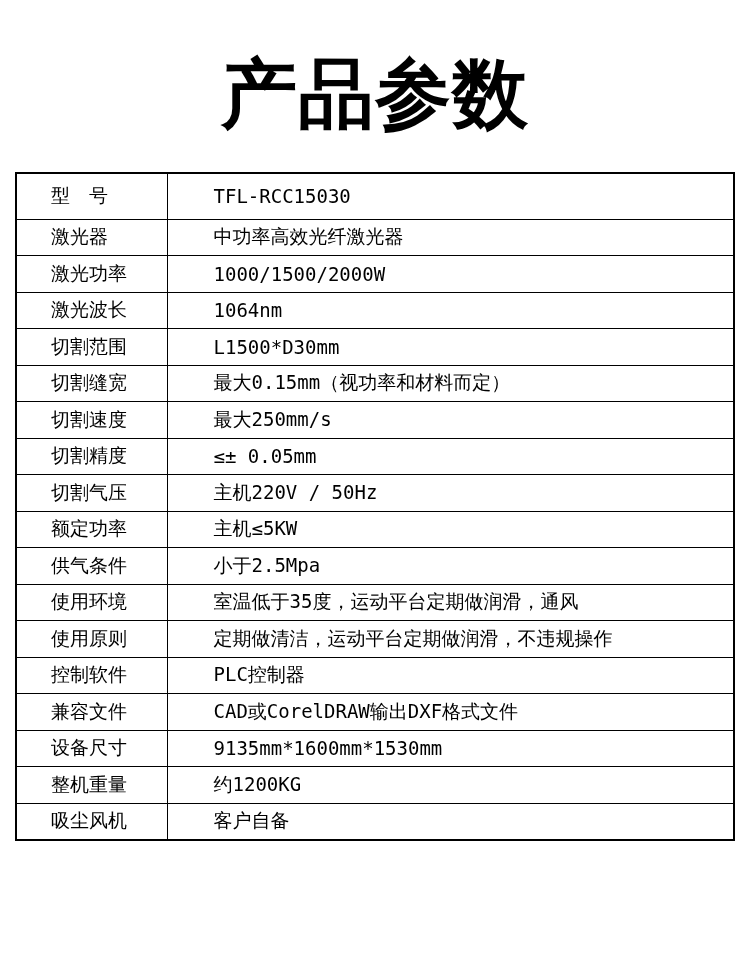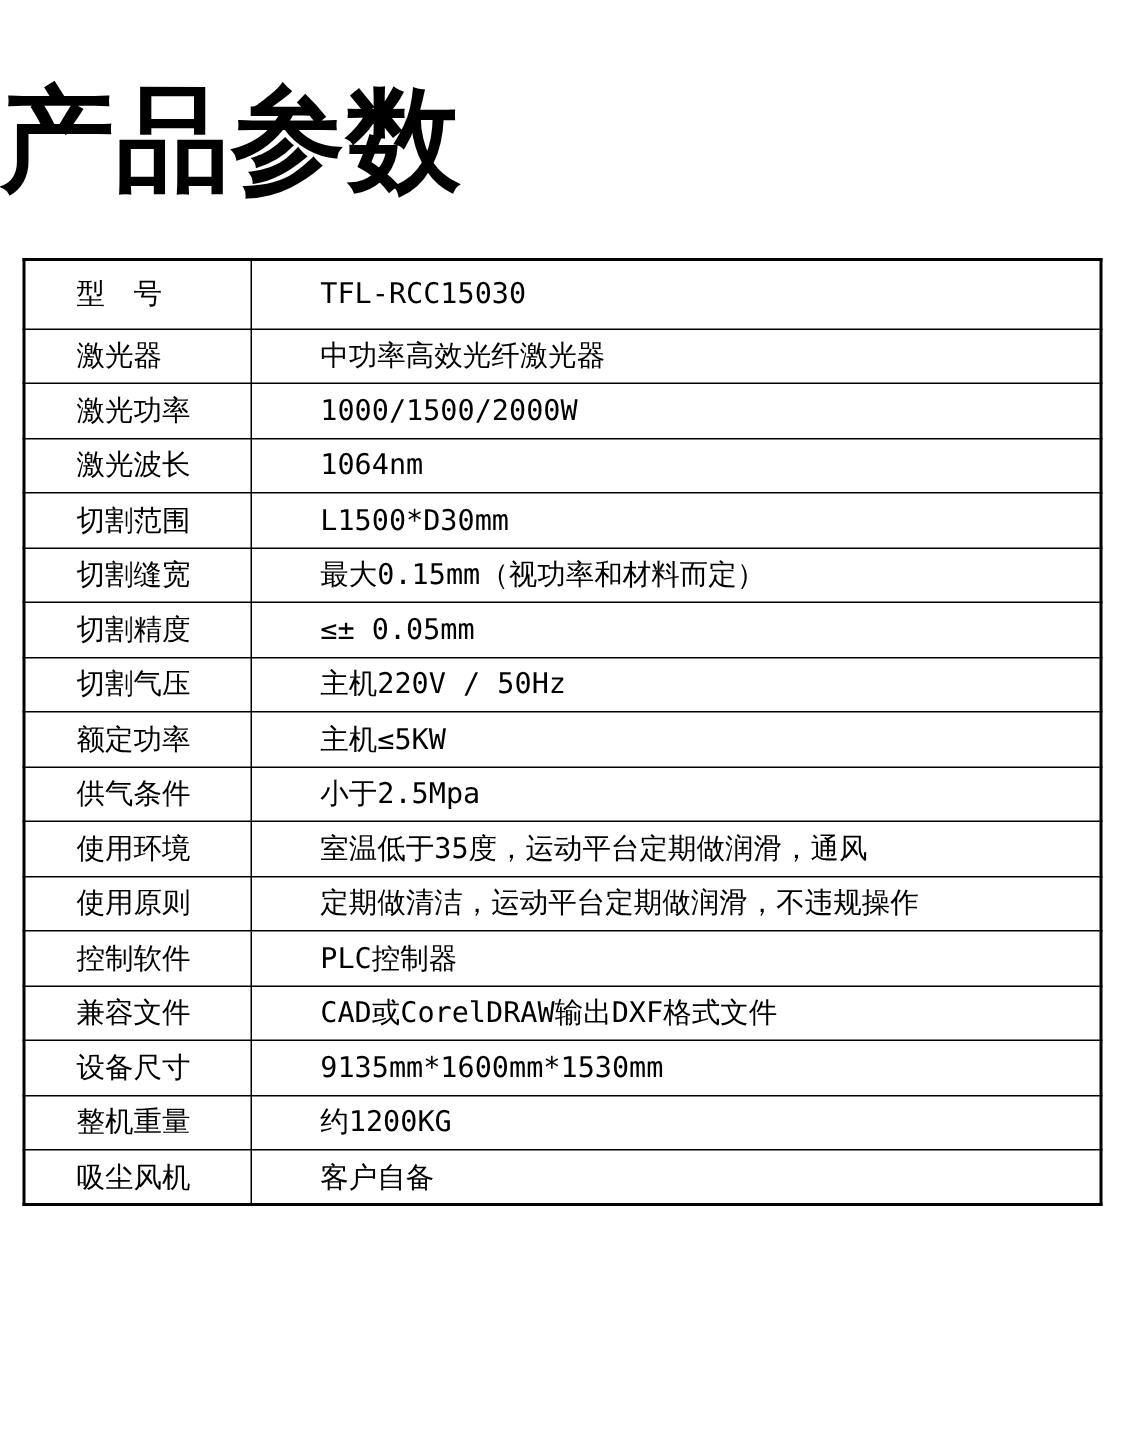--- a/index.html
+++ b/index.html
@@ -12,20 +12,21 @@
   .page {
     width: 750px;
     height: 964px;
     background: #ffffff;
     overflow: hidden;
   }
   .title {
     margin-top: 46px;
     height: 96px;
     line-height: 96px;
+    text-align: center;
     font-family: "Liberation Sans", "DejaVu Sans", sans-serif;
     font-size: 76px;
     font-weight: 900;
     letter-spacing: 1px;
     color: #000000;
   }
   table.spec {
     width: 720px;
     margin: 30px auto 0 auto;
     border-collapse: collapse;
@@ -77,20 +78,24 @@
       </tr>
       <tr>
         <td class="label">切割范围</td>
         <td class="value">L1500*D30mm</td>
       </tr>
       <tr>
         <td class="label">切割缝宽</td>
         <td class="value">最大0.15mm（视功率和材料而定）</td>
       </tr>
       <tr>
+        <td class="label">切割速度</td>
+        <td class="value">最大250mm/s</td>
+      </tr>
+      <tr>
         <td class="label">切割精度</td>
         <td class="value">≤± 0.05mm</td>
       </tr>
       <tr>
         <td class="label">切割气压</td>
         <td class="value">主机220V / 50Hz</td>
       </tr>
       <tr>
         <td class="label">额定功率</td>
         <td class="value">主机≤5KW</td>

